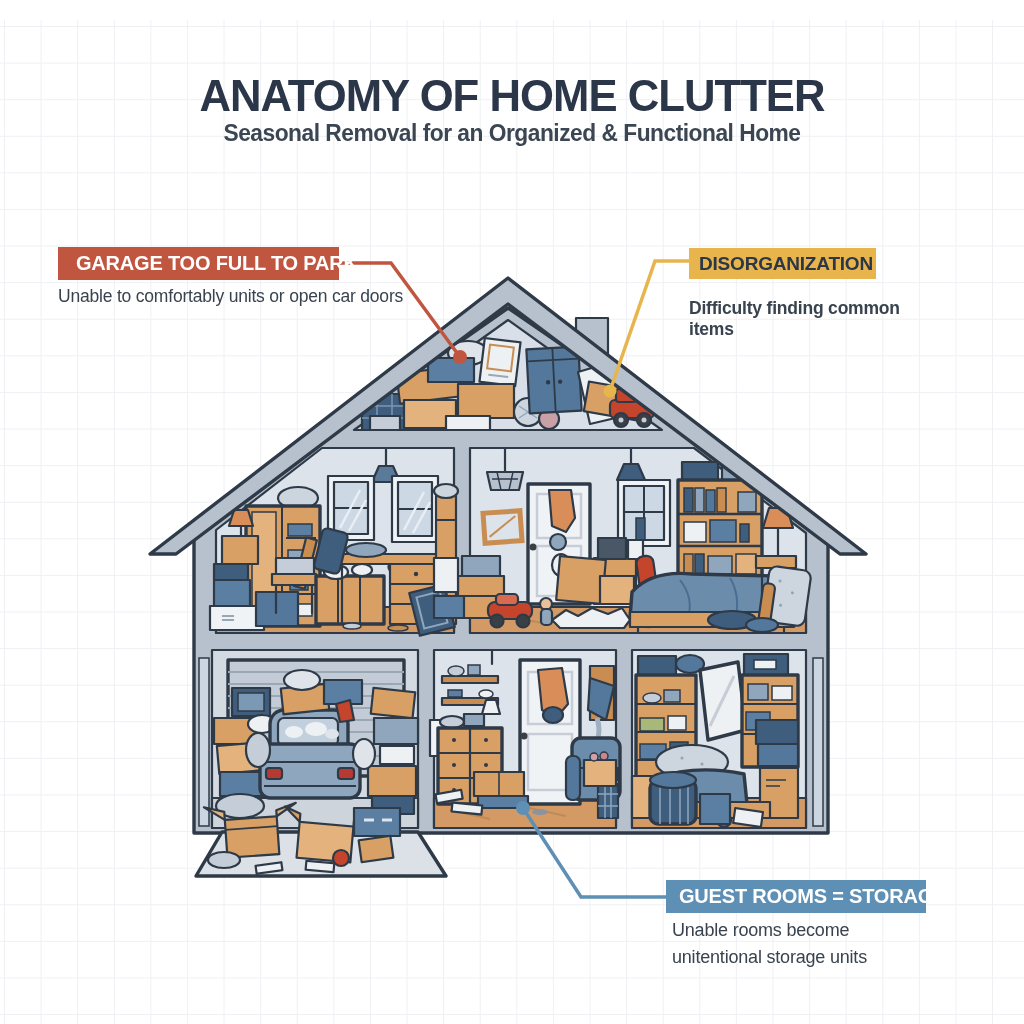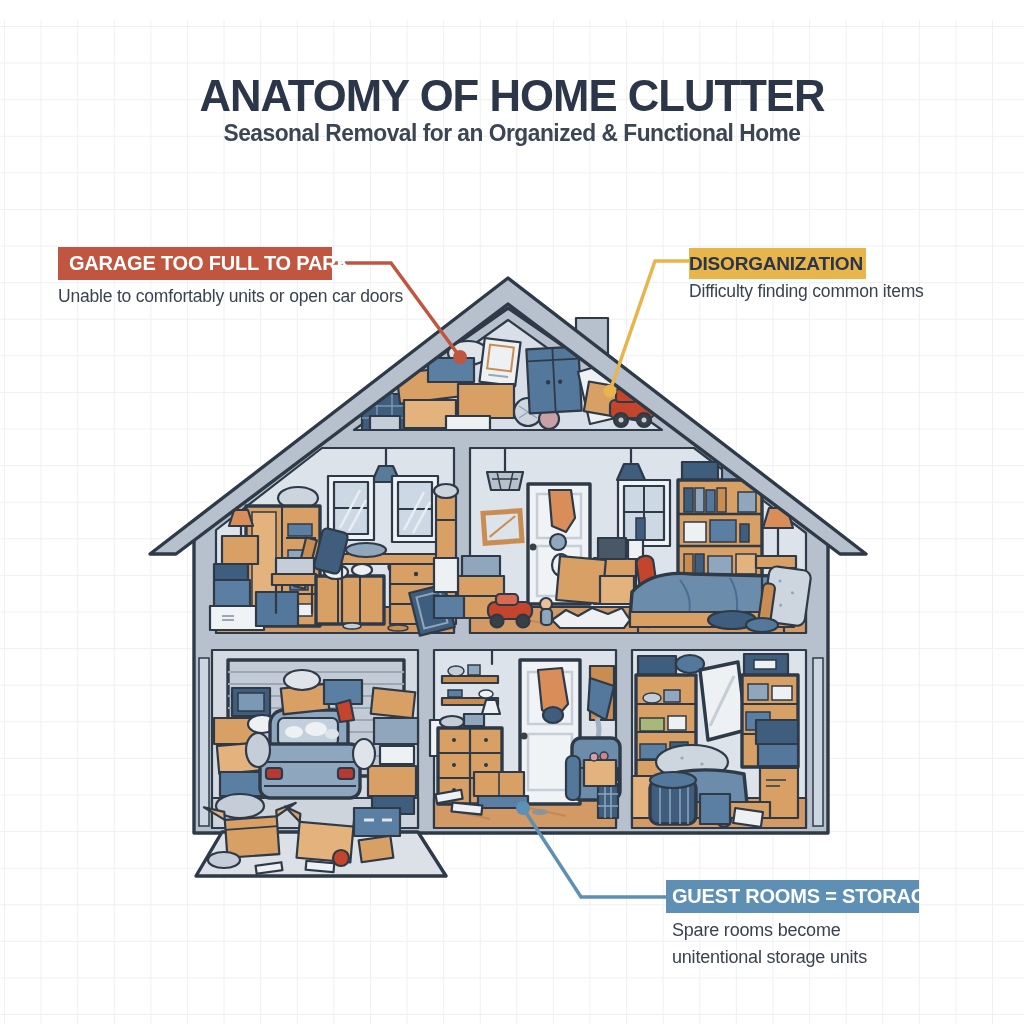--- a/index.html
+++ b/index.html
@@ -27,35 +27,35 @@
     position:absolute;top:100px;left:0;width:1024px;text-align:center;
     font-size:23px;font-weight:bold;color:#3c4653;letter-spacing:-0.5px;
     transform:scaleX(0.99);
   }
   .label-box{
     position:absolute;font-weight:bold;white-space:nowrap;
     letter-spacing:-0.2px;
   }
   .label-garage{
     left:58px;top:227px;width:263px;height:33px;line-height:33px;
-    background:#c0563f;color:#ffffff;font-size:20px;padding-left:11px;
+    background:#c0563f;color:#ffffff;font-size:20px;padding-left:18px;
   }
   .label-disorg{
     left:689px;top:228px;width:177px;height:31px;line-height:31px;
-    background:#e8b54d;color:#2b3648;font-size:19px;
+    background:#e8b54d;color:#2b3648;font-size:19px;padding-left:10px;
   }
   .label-guest{
     left:666px;top:860px;width:247px;height:33px;line-height:33px;
-    background:#5e8fb5;color:#ffffff;font-size:20px;padding-left:6px;
+    background:#5e8fb5;color:#ffffff;font-size:20px;padding-left:13px;
   }
   .desc{
     position:absolute;font-size:17.5px;color:#39434f;letter-spacing:-0.2px;
   }
   .desc-garage{left:58px;top:266px;width:360px;}
-  .desc-disorg{left:689px;top:261px;width:250px;}
+  .desc-disorg{left:689px;top:278px;width:250px;font-weight:bold;}
   .desc-guest{left:672px;top:897px;width:245px;line-height:27px;font-size:18px;}
   #hs{position:absolute;left:0;top:0;}
   #hs .o{stroke:#2e3a47;stroke-width:3.4;stroke-linejoin:round;stroke-linecap:round;}
   #hs .o2{stroke:#2e3a47;stroke-width:2.2;stroke-linejoin:round;stroke-linecap:round;}
   #hs .t{stroke:#2e3a47;stroke-width:1.5;}
 </style>
 </head>
 <body>
 
 <div class="stage">
@@ -454,15 +454,15 @@
     </g>
   </svg>
 
   <div class="label-box label-garage">GARAGE TOO FULL TO PARK</div>
   <div class="desc desc-garage">Unable to comfortably units or open car doors</div>
 
   <div class="label-box label-disorg">DISORGANIZATION</div>
   <div class="desc desc-disorg">Difficulty finding common items</div>
 
   <div class="label-box label-guest">GUEST ROOMS = STORAGE</div>
-  <div class="desc desc-guest">Spare rooms become unitentional storage units</div>
+  <div class="desc desc-guest">Unable rooms become unitentional storage units</div>
 
 </div>
 
 </body></html>

